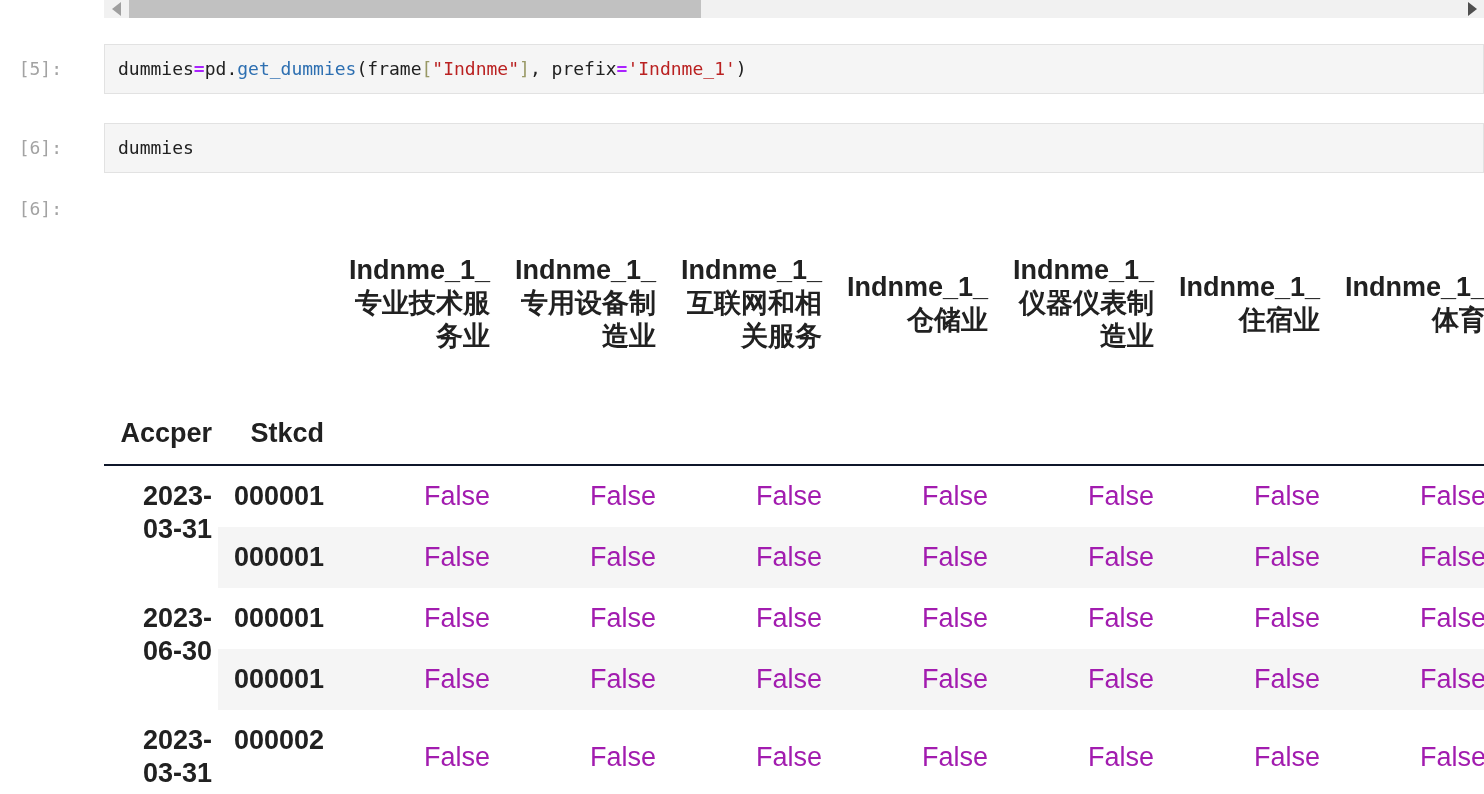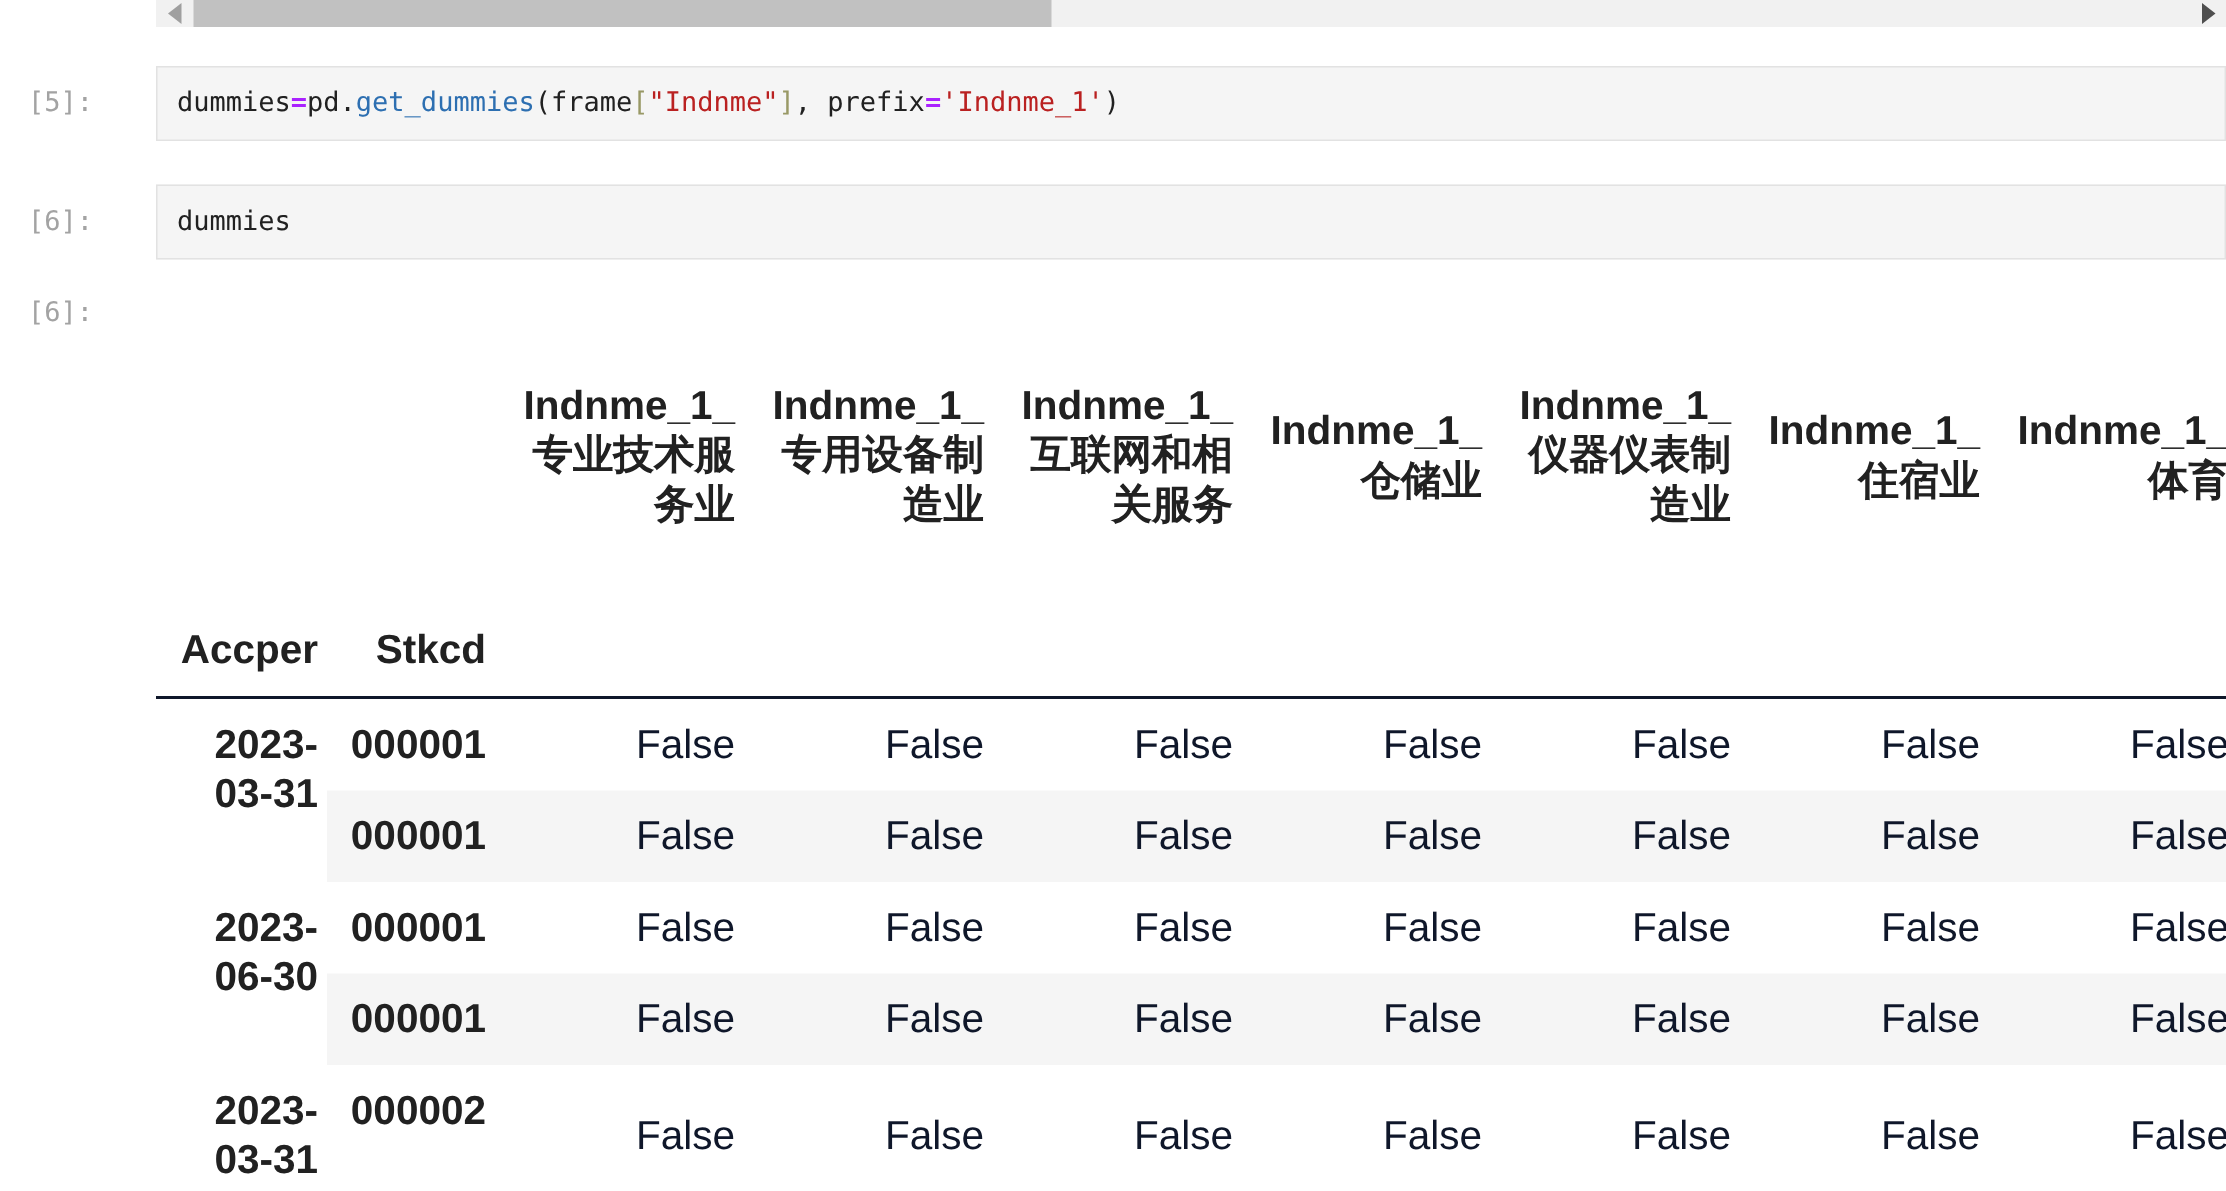--- a/index.html
+++ b/index.html
@@ -108,21 +108,21 @@
     font-weight: bold;
     vertical-align: bottom;
     border-bottom: 2px solid #0f172a;
   }
   tbody th {
     font-weight: bold;
     vertical-align: top;
   }
   tbody td {
     vertical-align: middle;
-    color: #0f172a;
+    color: #a21caf;
     font-weight: normal;
   }
   tbody tr:nth-child(even) > th,
   tbody tr:nth-child(even) > td {
     background: var(--stripe, #f5f5f5);
   }
 </style>
 </head>
 <body>
 

